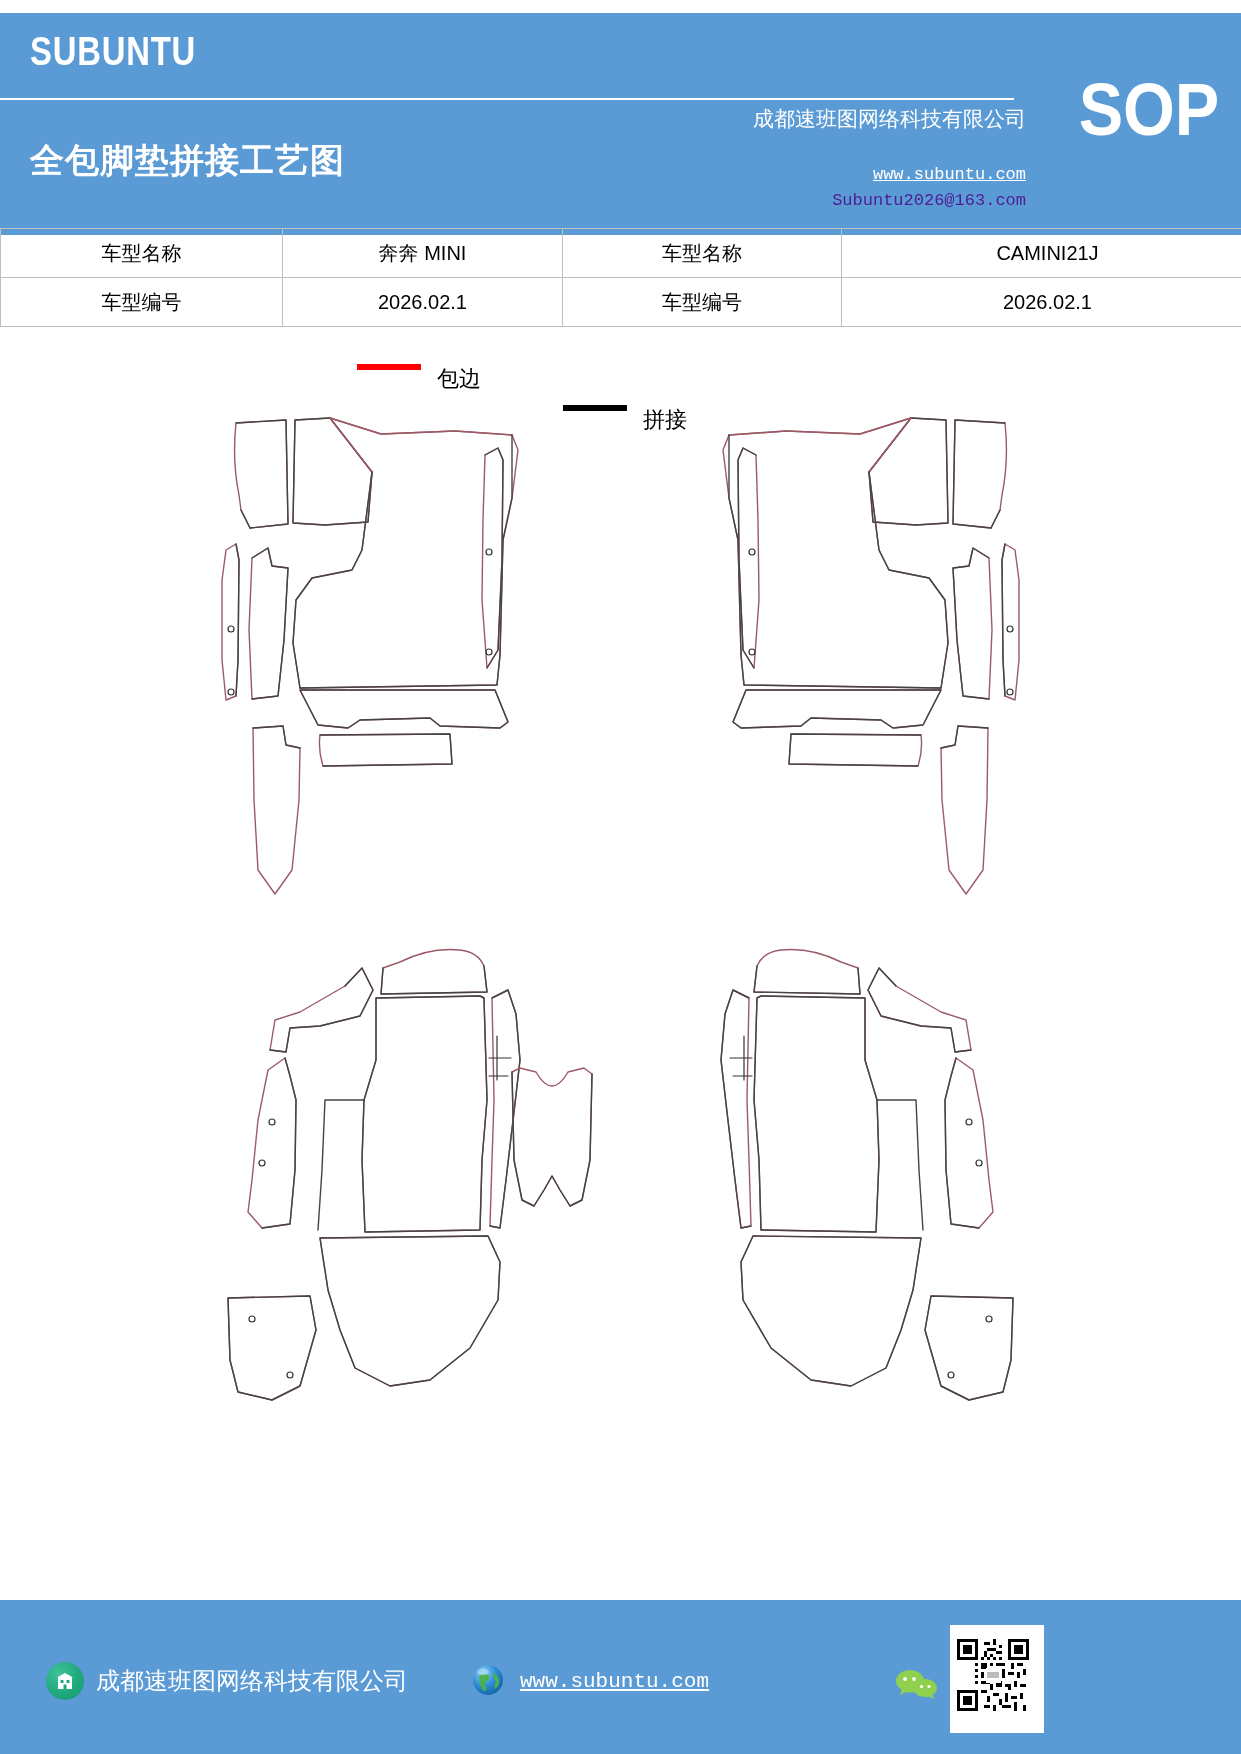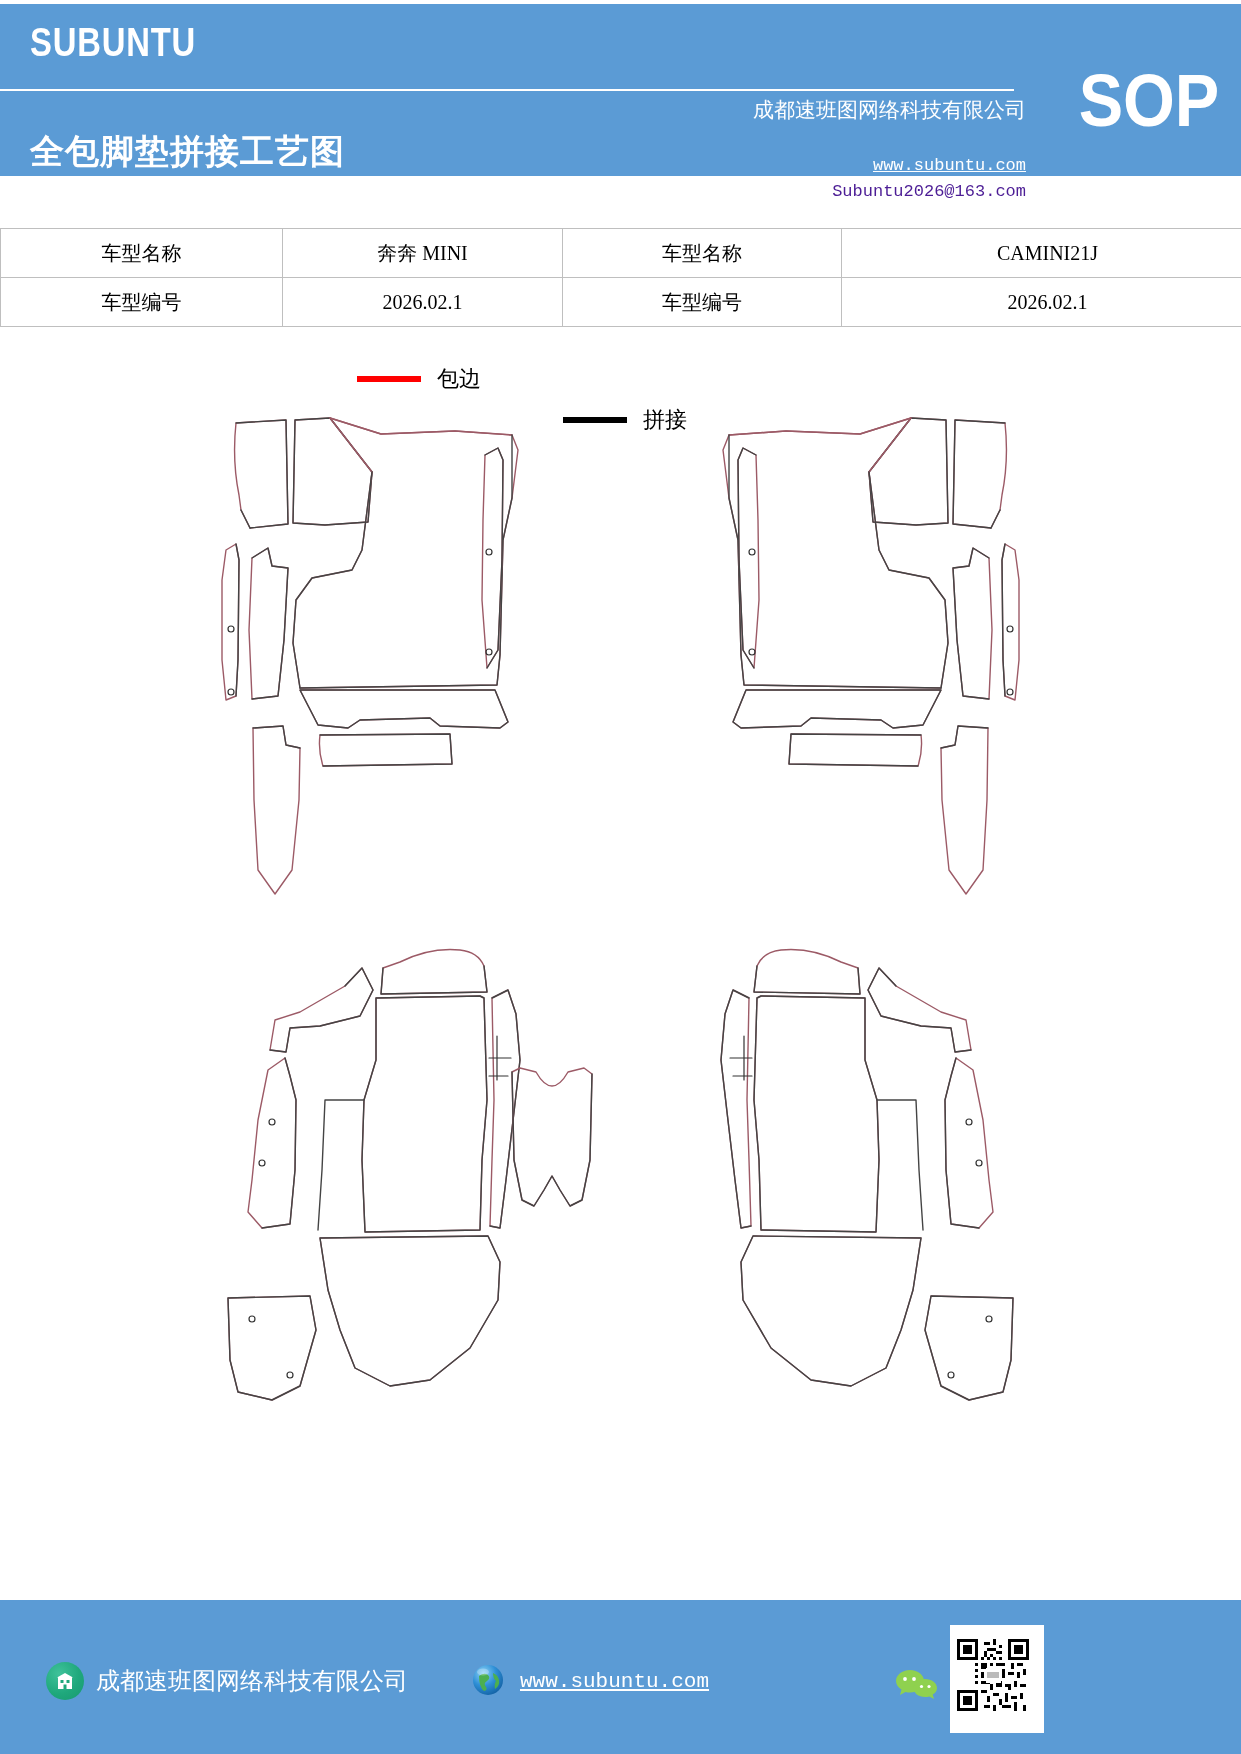--- a/index.html
+++ b/index.html
@@ -11,23 +11,23 @@
     width: 1241px;
     height: 1754px;
     position: relative;
     font-family: "Liberation Serif", "DejaVu Serif", serif;
     overflow: hidden;
   }
 
   
   .header {
     position: absolute;
-    left: 0; top: 4px;
+    left: 0; top: 13px;
     width: 1241px;
-    height: 172px;
+    height: 222px;
     background: #5B9BD5;
     box-sizing: border-box;
   }
   .brand-logo {
     position: absolute;
     left: 30px; top: 18px;
     font-family: "Liberation Sans", "DejaVu Sans", sans-serif;
     font-weight: bold;
     font-size: 40px;
     letter-spacing: 1px;
@@ -98,38 +98,38 @@
     border-collapse: collapse;
     table-layout: fixed;
   }
   .info-table td {
     border: 1px solid #bfbfbf;
     height: 46px;
     text-align: center;
     vertical-align: middle;
     font-size: 20px;
     color: #000000;
-    font-family: Liberation Serif, serif;
+    font-family: Liberation Sans, sans-serif;
   }
   .col-a { width: 279px; }
   .col-b { width: 277px; margin-top: 23px; }
   .col-c { width: 276px; }
   .col-d { width: 409px; }
 
   
   .legend {
     position: absolute;
     left: 0; top: 360px;
     width: 1241px;
     height: 40px;
   }
   .legend-item {
     position: absolute;
     display: flex;
-    align-items: center;
+    align-items: flex-start;
     gap: 16px;
   }
   .legend-item.edging { left: 357px; top: 4px; }
   .legend-item.splice { left: 563px; top: 4px; margin-top: 41px; }
   .legend-swatch {
     width: 64px;
     height: 6px;
     display: block;
   }
   .legend-label {

